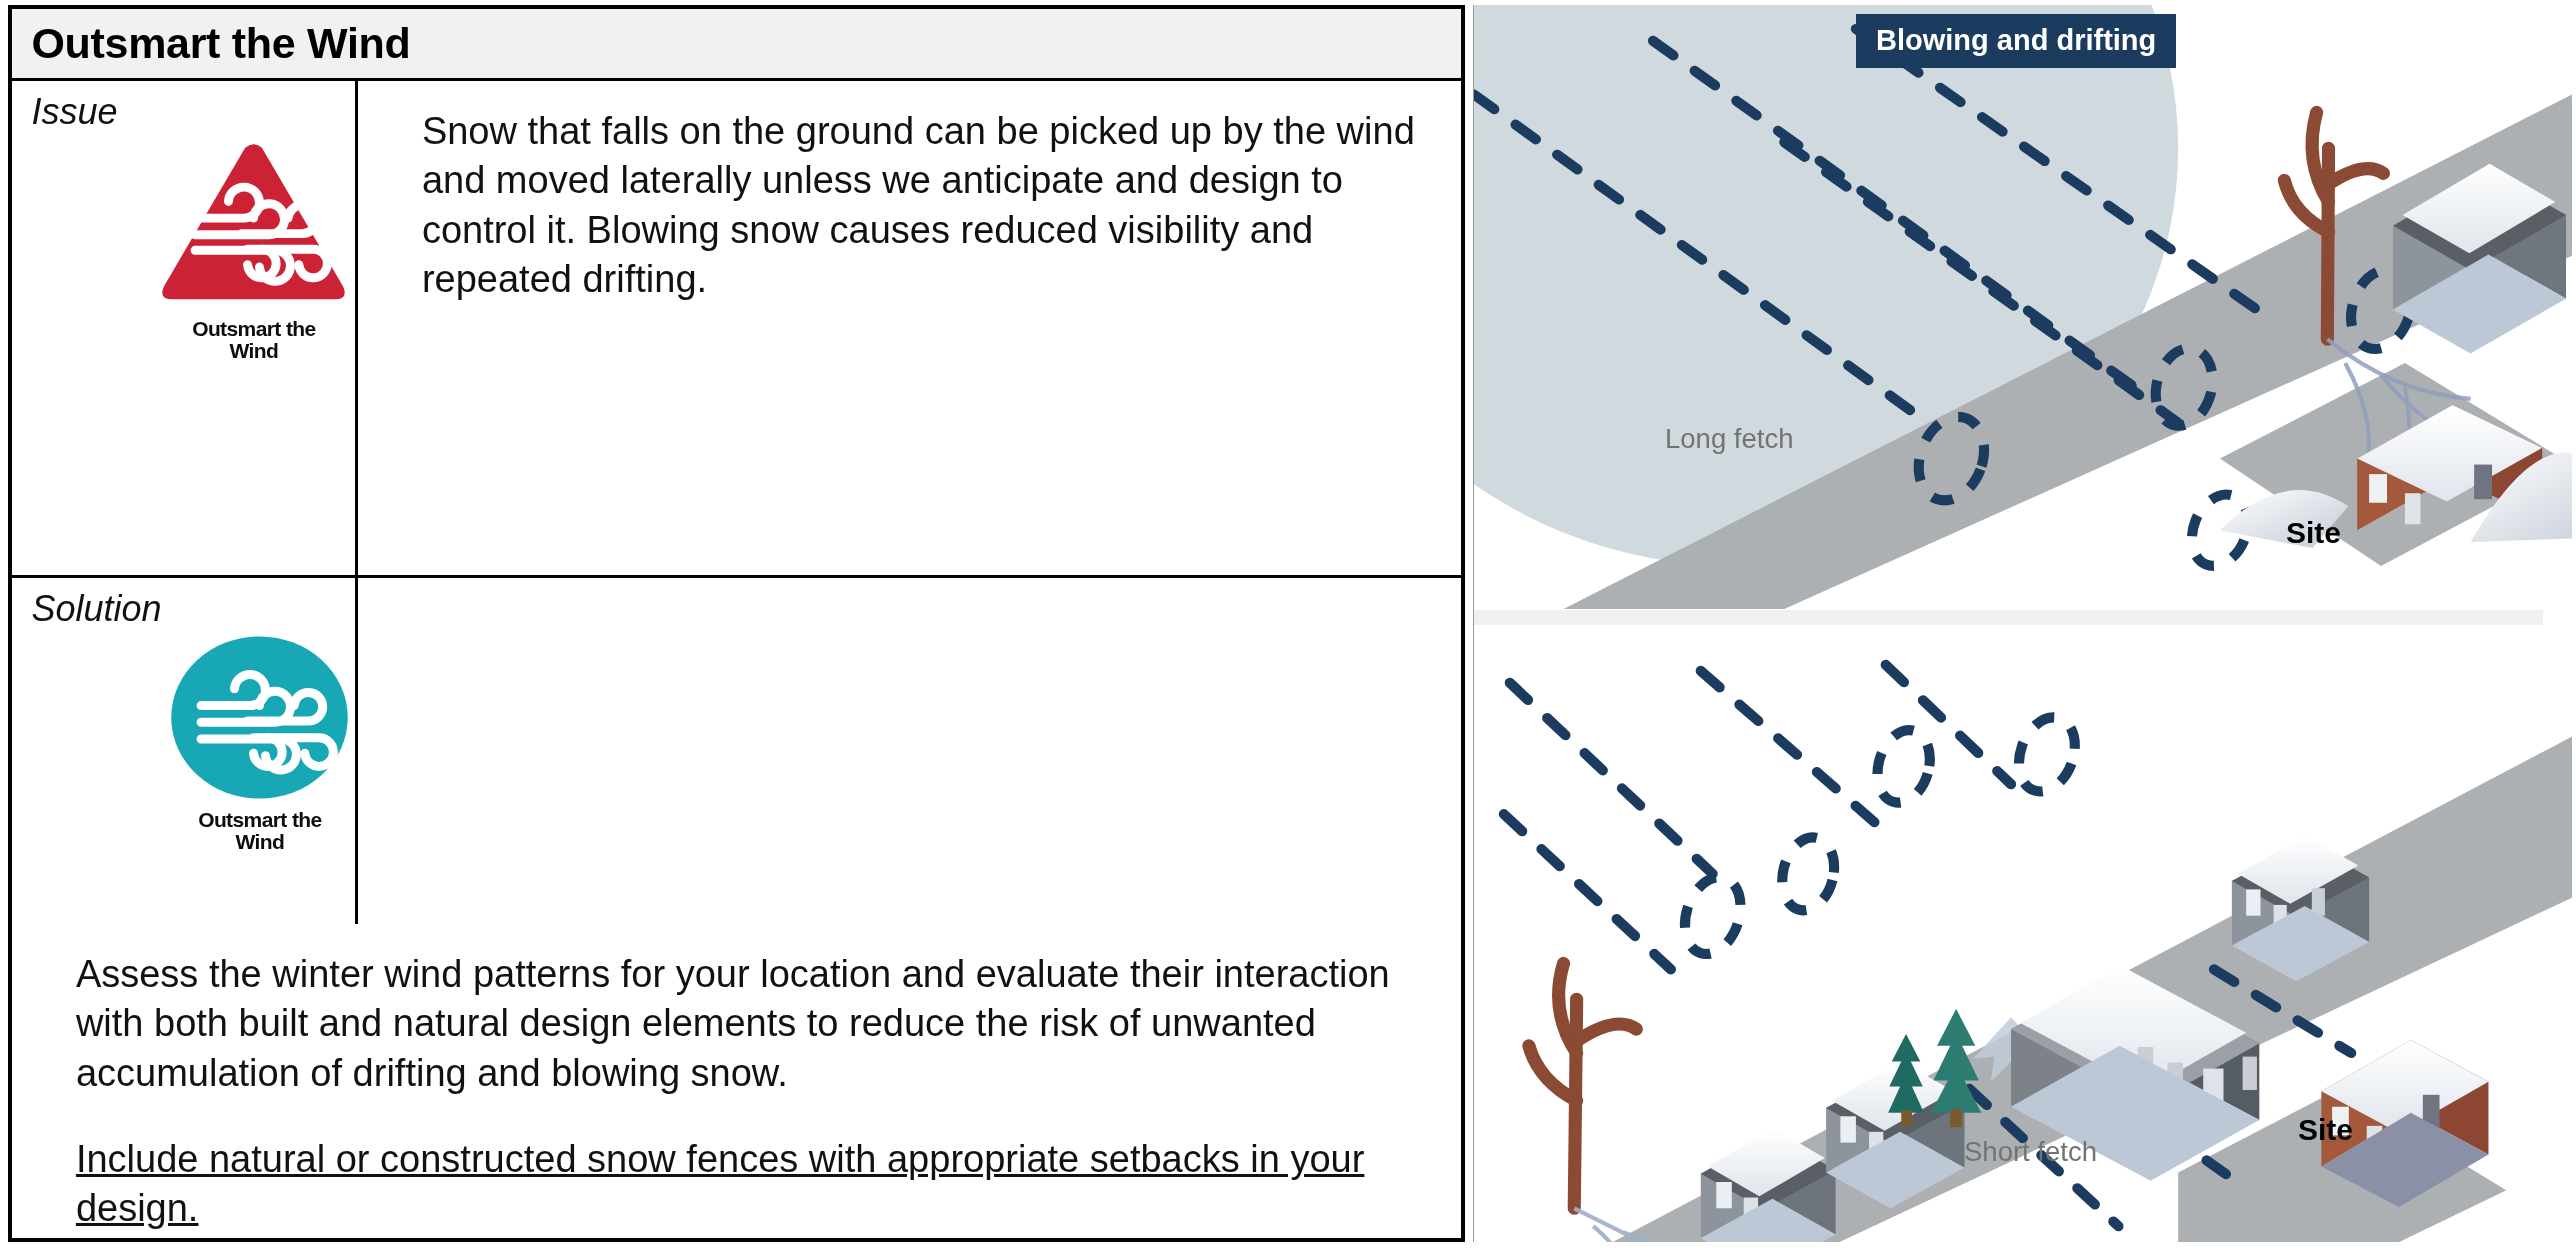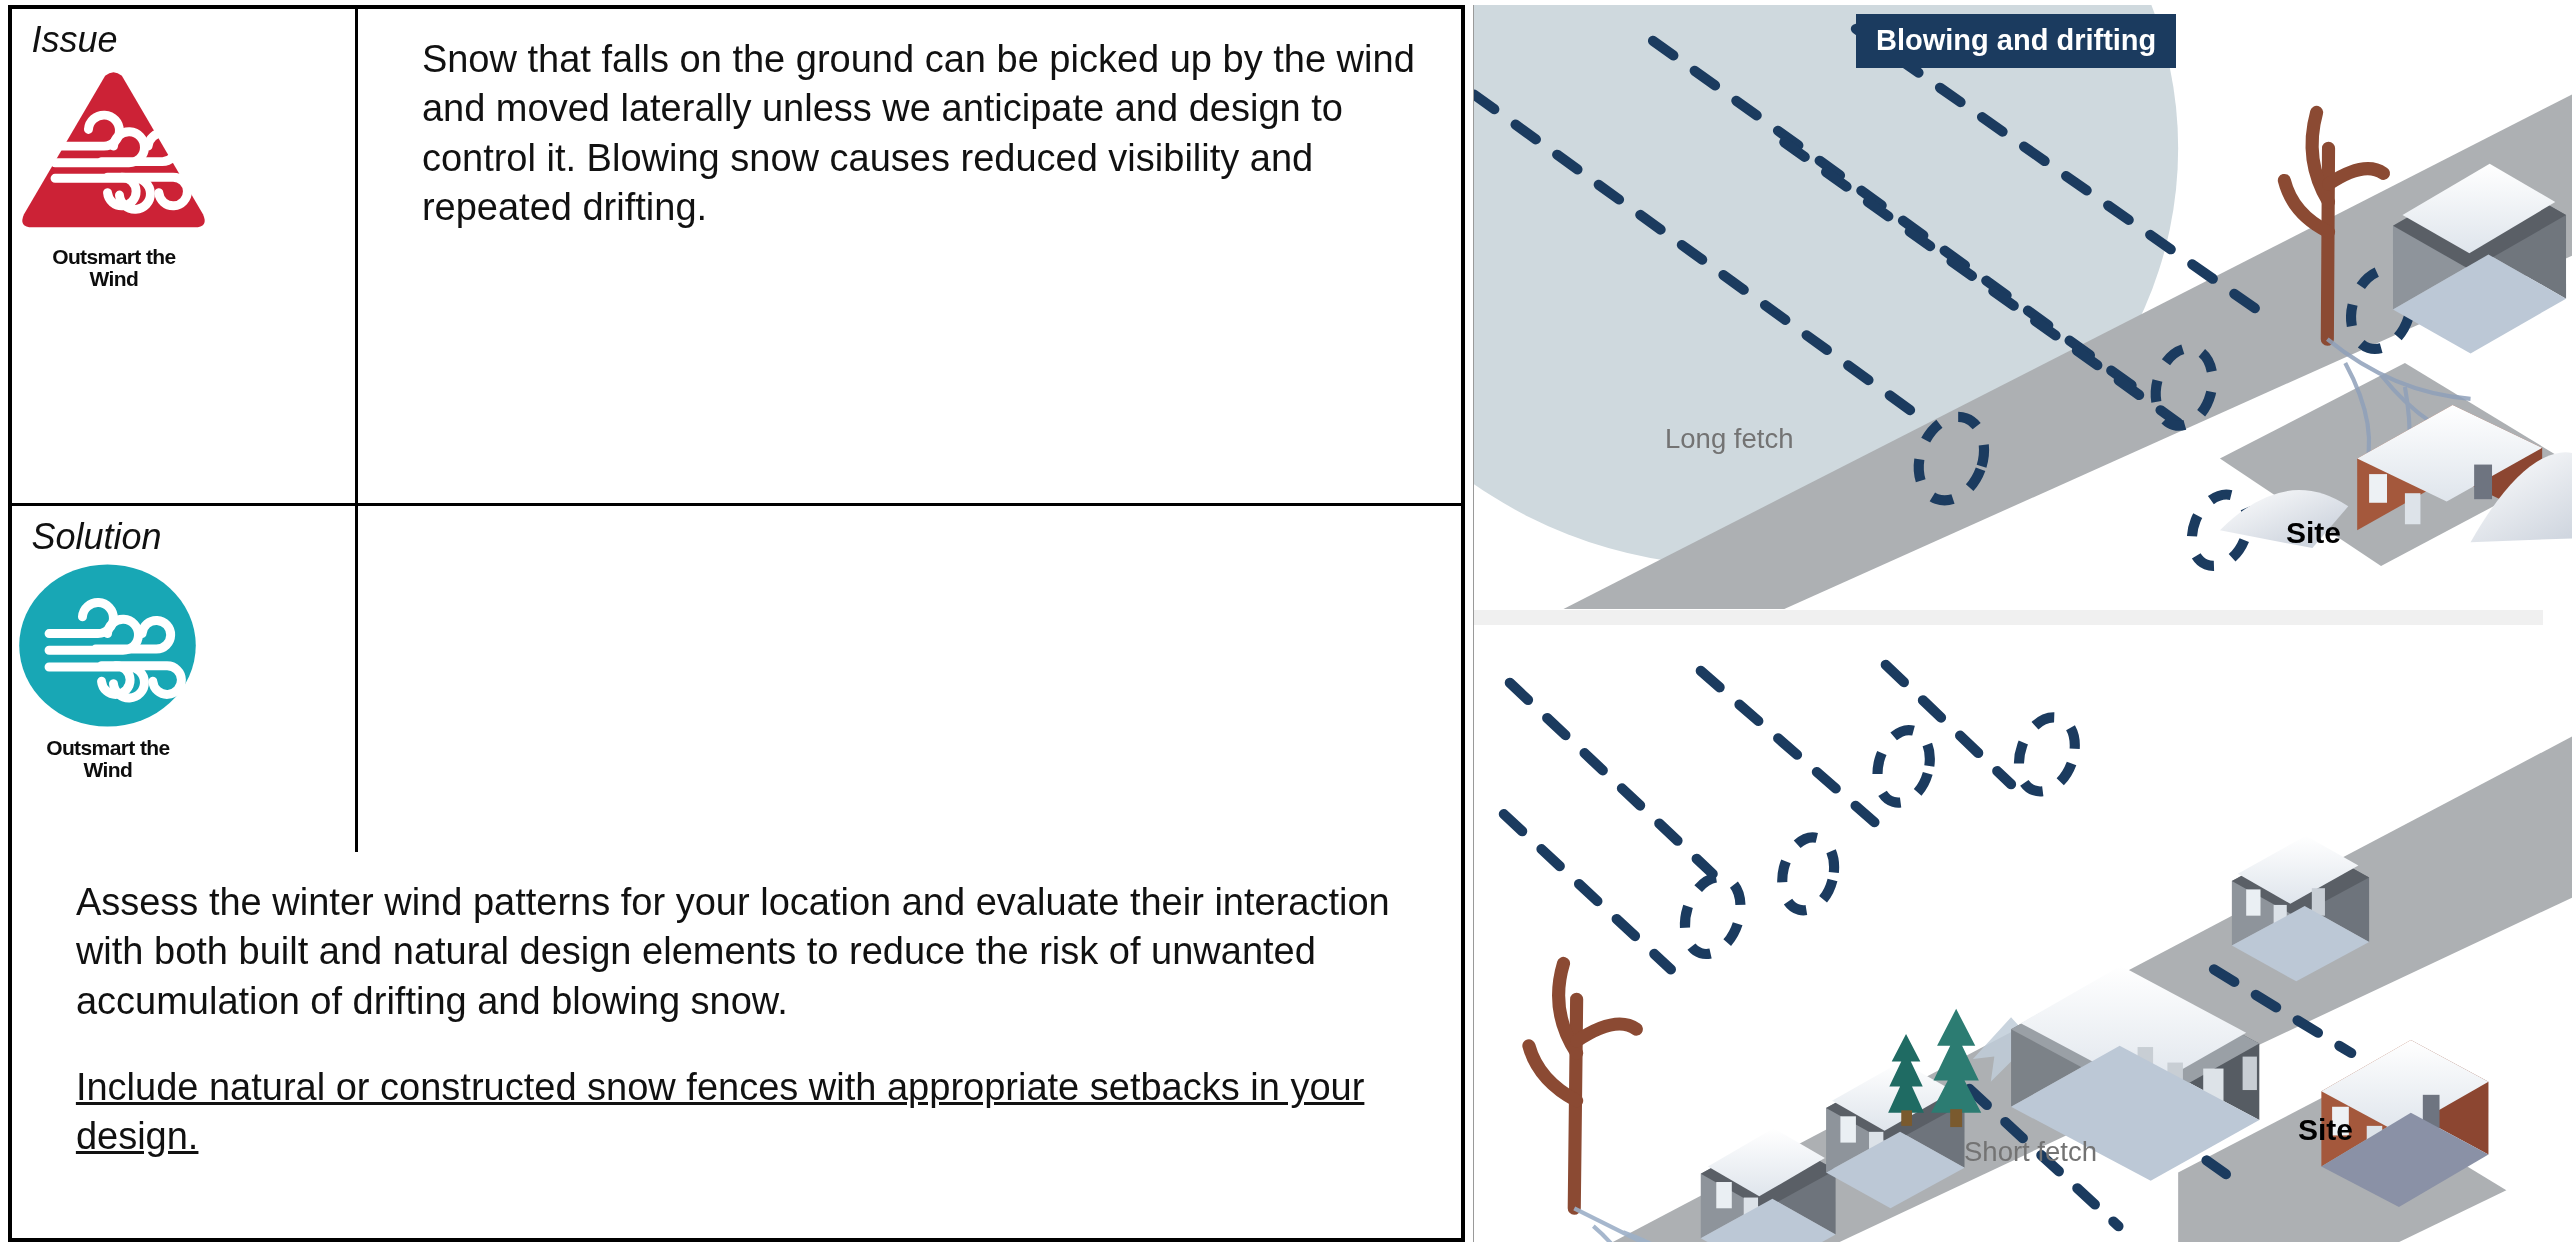--- a/index.html
+++ b/index.html
@@ -31,21 +31,21 @@
   }
   .body-rows{ height:calc(100% - 75px); display:flex; flex-direction:column; }
   .trow{ display:flex; }
   .trow.r1{ height:502px; border-bottom:3px solid #000; }
   .trow.r2{ height:657px;flex-direction:column; }
 
   .cell-label{
     width:346px; flex:0 0 346px;
     border-right:3px solid #000;
     padding:10.7px 6px 6px 6px;
-    display:flex; flex-direction:column; align-items:flex-start;
+    display:flex; flex-direction:column; align-items:flex-end;
   }
   .lbl-word{
     align-self:flex-start;
     font-size:36px; font-style:italic; color:#111;
     margin-left:13px; margin-bottom:3.6px;
     font-family:"Liberation Sans", sans-serif;
   }
   .badge-stack{ display:flex; flex-direction:column; align-items:center; }
   .badge-cap{
     margin-top:8.4px; text-align:center; line-height:1.02;
@@ -97,20 +97,23 @@
     font-family:"Liberation Sans", sans-serif; white-space:nowrap;margin-left:36px;
   }
 </style>
 </head>
 <body>
 
 <div id="root">
 
   <div class="table-wrap">
 
+    <div class="hdr-row">
+      <div class="hdr-title">Outsmart the Wind</div>
+    </div>
 
     <div class="body-rows">
 
       <div class="trow r1">
         <div class="cell-label">
           <div class="lbl-word">Issue</div>
           <div class="badge-stack">
             <svg width="191" height="173" viewBox="0 0 320 290">
               <path d="M146 18 Q160 6 174 18 L310 250 Q320 272 296 272 L24 272 Q0 272 10 250 Z" fill="#CC2236"></path>
               <g stroke="#fff" stroke-width="15" fill="none" stroke-linecap="round">

